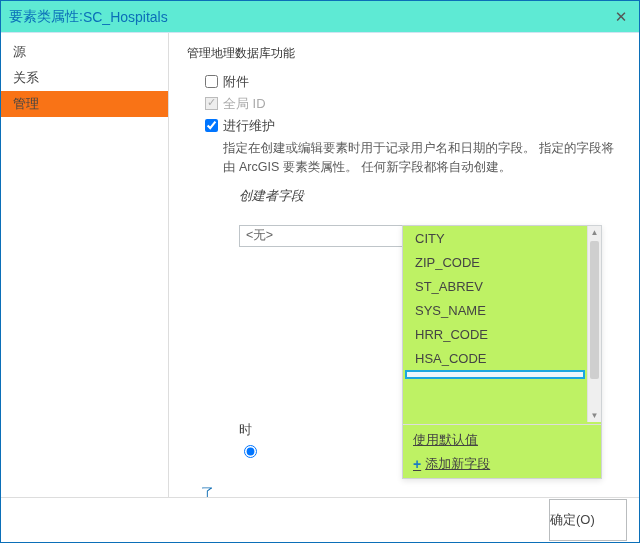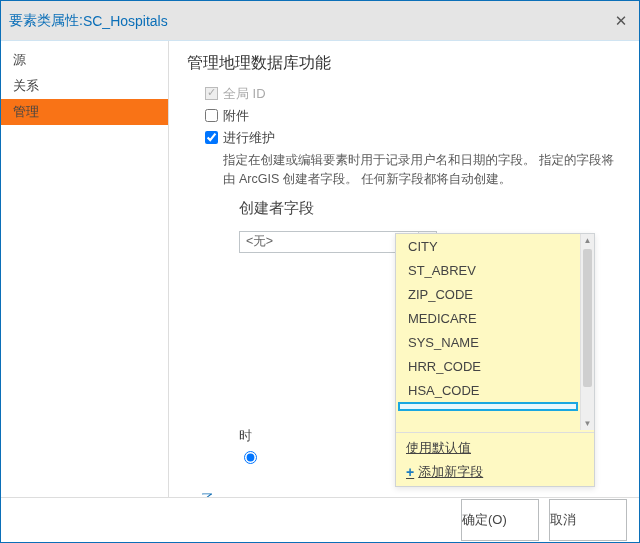--- a/index.html
+++ b/index.html
@@ -4,21 +4,21 @@
 <style>
   * { box-sizing: border-box; font-family: "Segoe UI", "Microsoft YaHei", sans-serif; }
   body { margin: 0; background: #fff; }
   .dialog {
     width: 640px; height: 543px;
     border: 1px solid #0b6fb8;
     display: flex; flex-direction: column;
     background: #fff;
   }
   .titlebar {
-    height: 40px; background: #e5e5e5;
+    height: 32px; background: #5eead4;
     border-bottom: 1px solid #d0e4f2;
     display: flex; align-items: center;
     padding: 0 8px;
     color: #0b6fb8; font-size: 14px;
   }
   .titlebar .spacer { flex: 1; }
   .close-x {
     width: 20px; height: 20px;
     display: flex; align-items: center; justify-content: center;
     color: #555; font-size: 15px; cursor: pointer;
@@ -36,56 +36,56 @@
     padding: 4px 12px; font-size: 13px; color: #444;
     cursor: pointer;
   }
   .sidebar-item.selected {
     background: #f97316;
   }
   .content {
     flex: 1; padding: 12px 18px; position: relative;
     font-size: 13px; color: #444;
   }
-  .section-title { font-size: 16px; margin-bottom: 10px; color: #333; }
+  .section-title { font-size: 12px; margin-bottom: 10px; color: #333; }
   .chk-row { display: flex; align-items: center; margin: 3px 0 3px 14px; }
   .chk-row.disabled { color: #aaa; }
   .chk-row input[type=checkbox] { margin-right: 5px; }
   .chk-row input.cb-mixed {
     width: 13px; height: 13px; border: 1px solid #bbb; background: #eee;
     appearance: none; position: relative;
   }
   .chk-row input.cb-mixed::after {
     content: "✓"; color: #aaa; font-size: 11px; position: absolute; top: -2px; left: 1px;
   }
   .desc {
     margin: 4px 0 10px 36px; font-size: 12.5px; color: #5a5a5a; line-height: 1.5;
   }
   .field-block { margin-left: 52px; }
-  .field-label { font-size: 15px; margin-bottom: 13px; }
+  .field-label { font-size: 13px; margin-bottom: 20px; font-style: italic; }
   .combo {
     width: 198px; height: 22px;
     border: 1px solid #bfc5c9;
     display: flex; align-items: center;
     background: #fff; cursor: pointer; position: relative;
   }
   .combo .combo-text { flex: 1; padding: 0 6px; font-size: 12.5px; color: #666; }
   .combo .combo-btn {
     width: 18px; height: 100%;
     border-left: 1px solid #cfd3d6;
     display: flex; align-items: center; justify-content: center;
     background: #f5f6f7; color: #777;
   }
   .combo .combo-btn svg { width: 8px; height: 6px; }
 
   .dropdown {
     position: absolute;
-    left: 226px; top: 192px;
+    left: 233px; top: 192px;
     width: 200px; height: 254px;
-    background: #fef9c3;
+    background: #bef264;
     border: 1px solid #cfd3d6;
     box-shadow: 0 2px 6px rgba(0,0,0,0.1);
     display: flex; flex-direction: column;
     font-size: 13px;
   }
   .dropdown-list {
     flex: 1; overflow: hidden; position: relative;
     display: flex;
   }
   .dropdown-items { flex: 1; }
@@ -146,33 +146,33 @@
   <div class="body">
     <div class="sidebar">
       <div class="sidebar-item"><span>源</span></div>
       <div class="sidebar-item"><span>关系</span></div>
       <div class="sidebar-item selected"><span>管理</span></div>
     </div>
 
     <div class="content">
       <div class="section-title">管理地理数据库功能</div>
 
+      <div class="chk-row">
+        <input type="checkbox" style="">
+        <span>附件</span>
+      </div>
       <div class="chk-row disabled">
         <input type="checkbox" class="cb-mixed" disabled="" style="">
         <span>全局 ID</span>
       </div>
       <div class="chk-row">
-        <input type="checkbox" style="">
-        <span>附件</span>
-      </div>
-      <div class="chk-row">
         <input type="checkbox" checked="" style="">
         <span>进行维护</span>
       </div>
-      <div class="desc">指定在创建或编辑要素时用于记录用户名和日期的字段。 指定的字段将由 ArcGIS 创建者字段。 任何新字段都将自动创建。</div>
+      <div class="desc">指定在创建或编辑要素时用于记录用户名和日期的字段。 指定的字段将由 ArcGIS 要素类属性。 任何新字段都将自动创建。</div>
 
       <div class="field-block">
         <div class="field-label">创建者字段</div>
         <div class="combo">
           <div class="combo-text">&lt;无&gt;</div>
           <div class="combo-btn">
             <svg viewBox="0 0 8 6">
                 <path d="M0 0 L8 0 L4 6 Z" fill="#777"></path>
               </svg>
           </div>
@@ -184,23 +184,22 @@
         <input type="radio" checked="" style="">
         <span></span>
       </div>
 
       <div class="learn"><span>了</span></div>
 
       <div class="dropdown">
         <div class="dropdown-list">
           <div class="dropdown-items">
             <div class="dd-item"><span>CITY</span></div>
+            <div class="dd-item"><span>ZIP_CODE</span></div>
             <div class="dd-item"><span>ST_ABREV</span></div>
-            <div class="dd-item"><span>ZIP_CODE</span></div>
-            <div class="dd-item"><span>MEDICARE</span></div>
             <div class="dd-item"><span>SYS_NAME</span></div>
             <div class="dd-item"><span>HRR_CODE</span></div>
             <div class="dd-item"><span>HSA_CODE</span></div>
             <div class="dd-item highlight"></div>
 
           </div>
           <div class="dropdown-scroll">
             <div class="arrow">▲</div>
             <div class="track">
                 <div class="thumb"></div>
@@ -220,18 +219,15 @@
         </div>
       </div>
 
     </div>
   </div>
 
   <div class="footer">
     <div class="btn">
         <span>确定(O)</span>
       </div>
-    <div class="btn">
-        <span>取消</span>
-      </div>
   </div>
 
 </div>
 
 </body></html>

